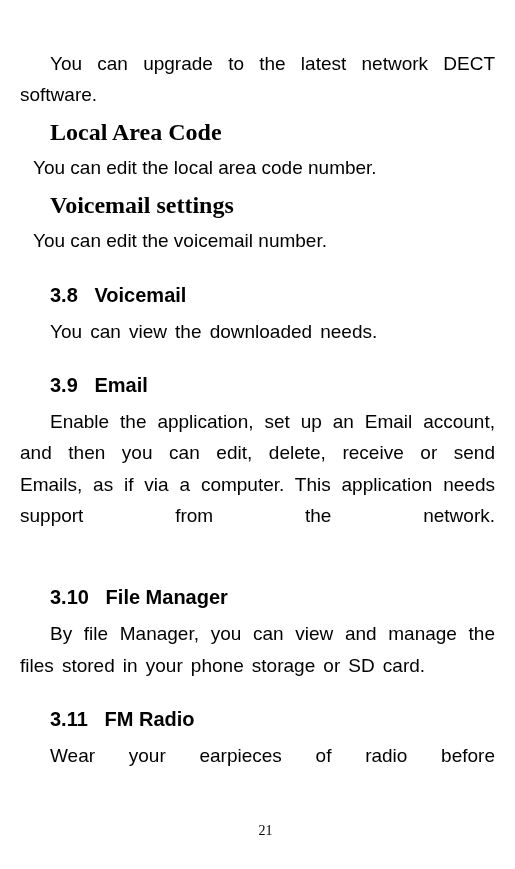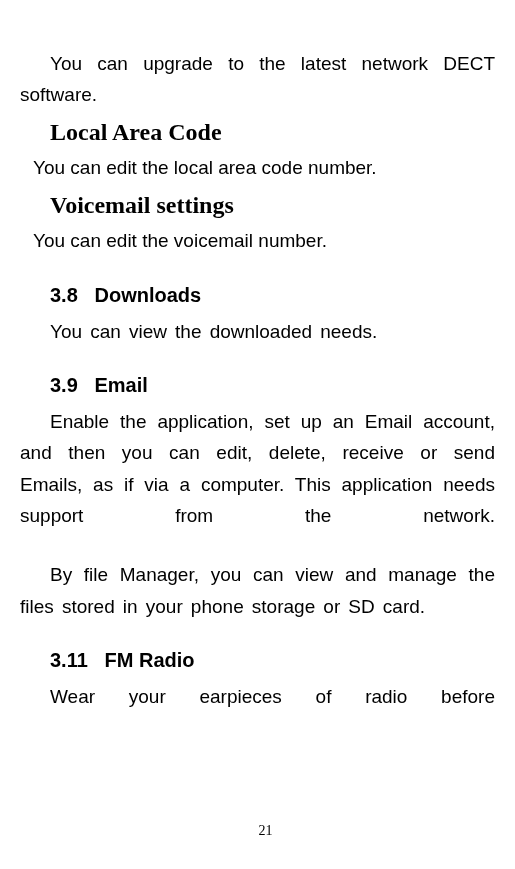--- a/index.html
+++ b/index.html
@@ -68,31 +68,34 @@
 
   <p class="para-indent spread">You can upgrade to the latest network DECT software.</p>
 
   <p class="heading-sub">Local Area Code</p>
   <p class="para-small-indent">You can edit the local area code number.</p>
 
   <p class="heading-sub">Voicemail settings</p>
   <p class="para-small-indent">You can edit the voicemail number.</p>
 
   <p class="section-heading">
-    <span>3.8</span>&nbsp;&nbsp;&nbsp;<span>Downloads</span>
+    <span>3.8</span>&nbsp;&nbsp;&nbsp;<span>Voicemail</span>
   </p>
   <p class="para-indent">You can view the downloaded needs.</p>
 
   <p class="section-heading">
     <span>3.9</span>&nbsp;&nbsp;&nbsp;<span>Email</span>
   </p>
   <p class="para-indent spread">Enable the application, set up an Email account, and then you can edit, delete, receive or send Emails, as if via a computer. This application needs support from the network.</p>
 
   <div style="height:28px;"></div>
 
+  <p class="section-heading">
+    <span>3.10</span>&nbsp;&nbsp;&nbsp;<span>File Manager</span>
+  </p>
   <p class="para-indent" style="text-align:justify;">By file Manager, you can view and manage the files stored in your phone storage or SD card.</p>
 
   <p class="section-heading">
     <span>3.11</span>&nbsp;&nbsp;&nbsp;<span>FM Radio</span>
   </p>
   <p class="para-indent spread wide-spread">Wear  your earpieces  of radio before</p>
 
 </div>
 
 <div class="page-number">21</div>

